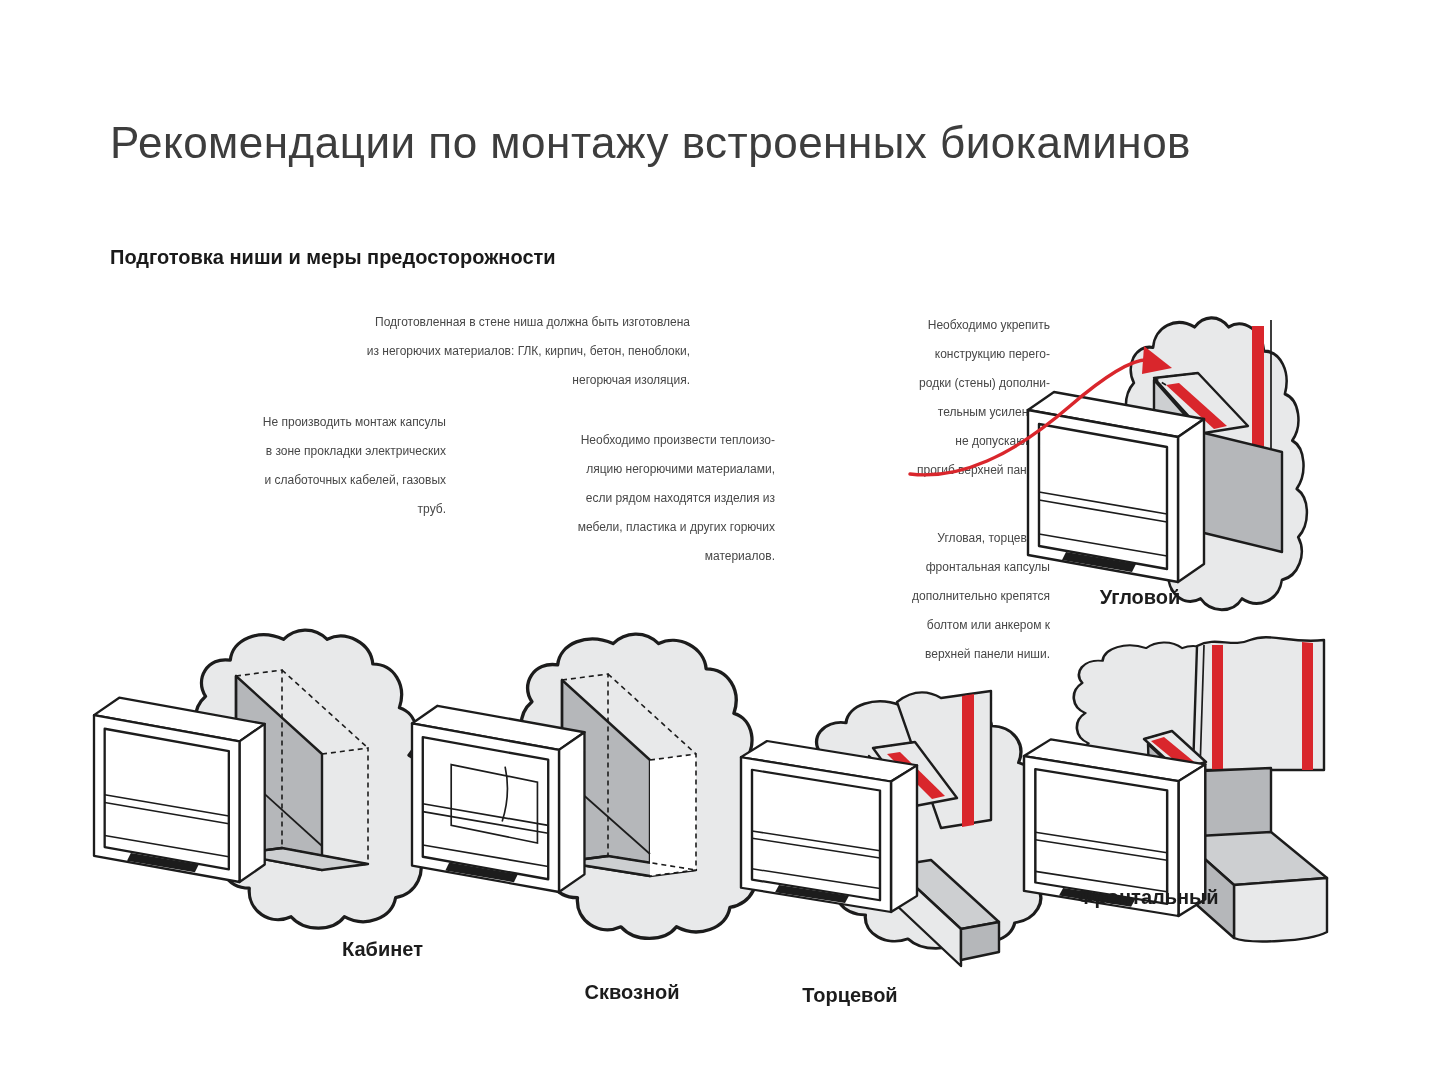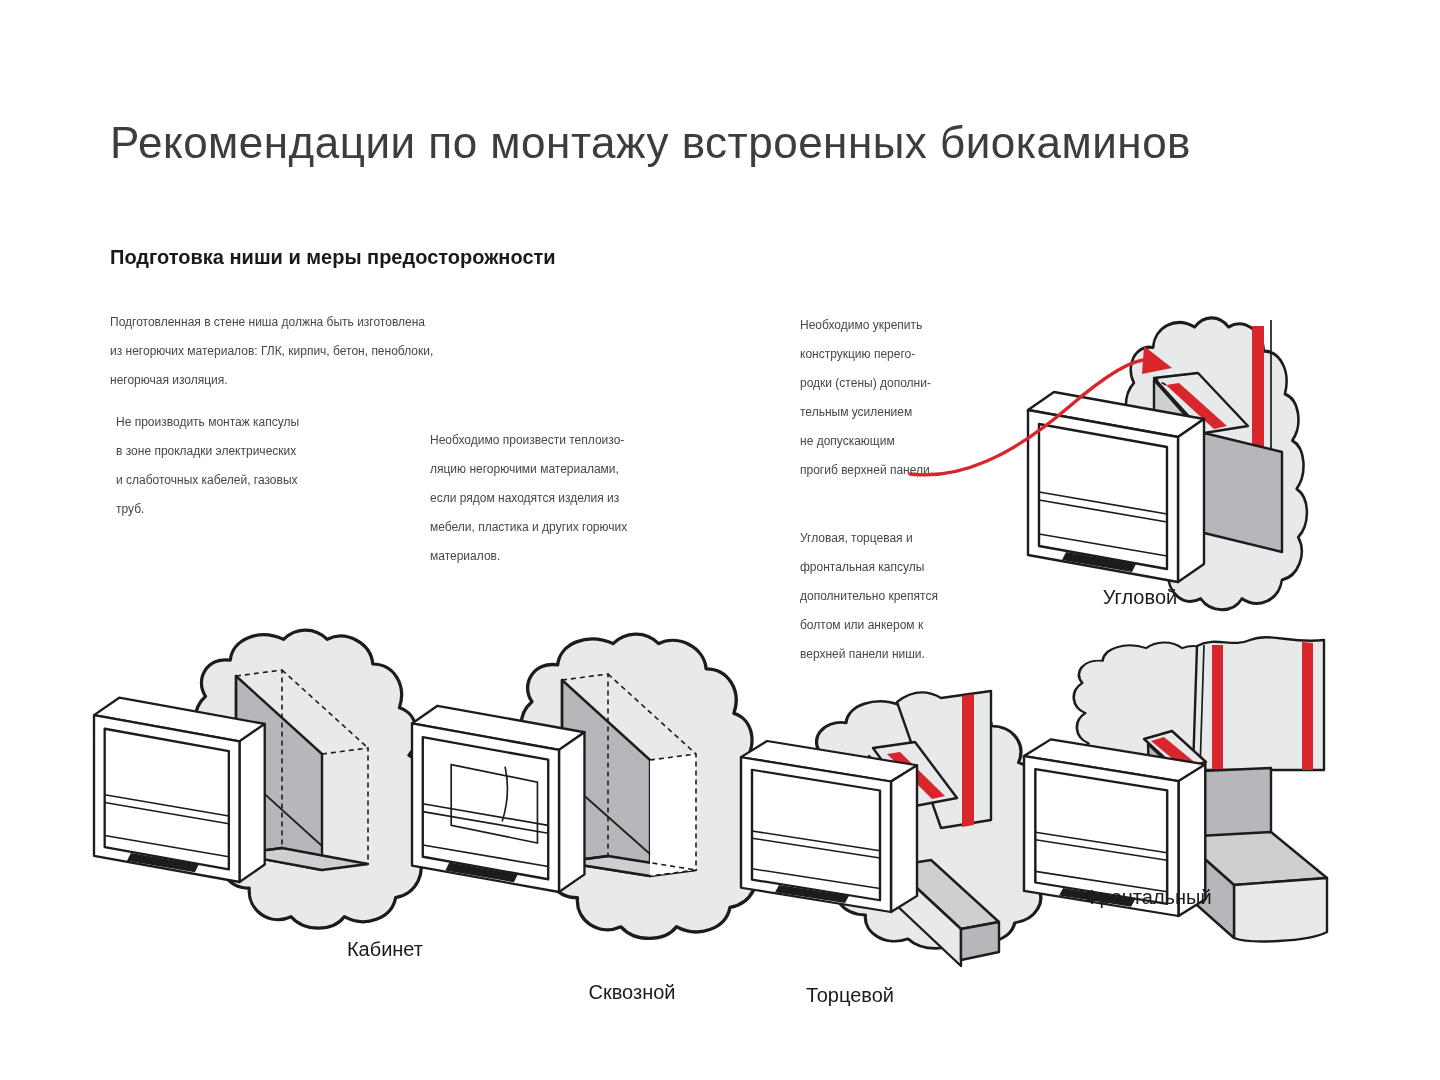--- a/index.html
+++ b/index.html
@@ -1,22 +1,22 @@
 <!DOCTYPE html>
 <html style="--accent_red: #d9262c; --ink: #1c1c1c; --wall_light: #e8e9ea; --wall_mid: #cdcfd1; --wall_dark: #b5b7ba; --text: #474747;"><head>
 <meta charset="utf-8">
 <style>
   html,body{margin:0;padding:0;background:#fff;}
   body{width:1440px;height:1080px;position:relative;overflow:hidden;
        font-family:"Liberation Sans", sans-serif;color:#444;}
-  .abs{position:absolute;}
+  .abs{position:absolute;text-align:right;}
   h1.title{margin:0;font-size:44px;font-weight:400;letter-spacing:.5px;color:#3d3d3d;white-space:nowrap;}
   h2.section{margin:0;font-size:20px;font-weight:700;color:#1a1a1a;white-space:nowrap;}
   .para{font-size:12px;line-height:29px;color:#474747;white-space:pre-line;}
-  .dlabel{font-size:20px;font-weight:400;color:#1c1c1c;text-align:center;width:180px;}
+  .dlabel{font-size:20px;font-weight:700;color:#1c1c1c;text-align:center;width:180px;}
   figure.fig{margin:0;position:absolute;}
   svg{position:absolute;left:0;top:0;overflow:visible;display:block;}
   
   .st  {fill:none;stroke:var(--ink);stroke-width:2.4;stroke-linejoin:round;stroke-linecap:round;}
   .stf {stroke:var(--ink);stroke-width:2.4;stroke-linejoin:round;}
   .thin{fill:none;stroke:var(--ink);stroke-width:1.7;}
   .dash{fill:none;stroke:var(--ink);stroke-width:1.6;stroke-dasharray:5 4;}
   .blob{stroke:var(--ink);stroke-width:3.4;stroke-linejoin:round;}
   .red-line{fill:none;stroke:var(--accent_red);stroke-width:3.4;stroke-linecap:round;}
   .f-red{fill:var(--accent_red);}

